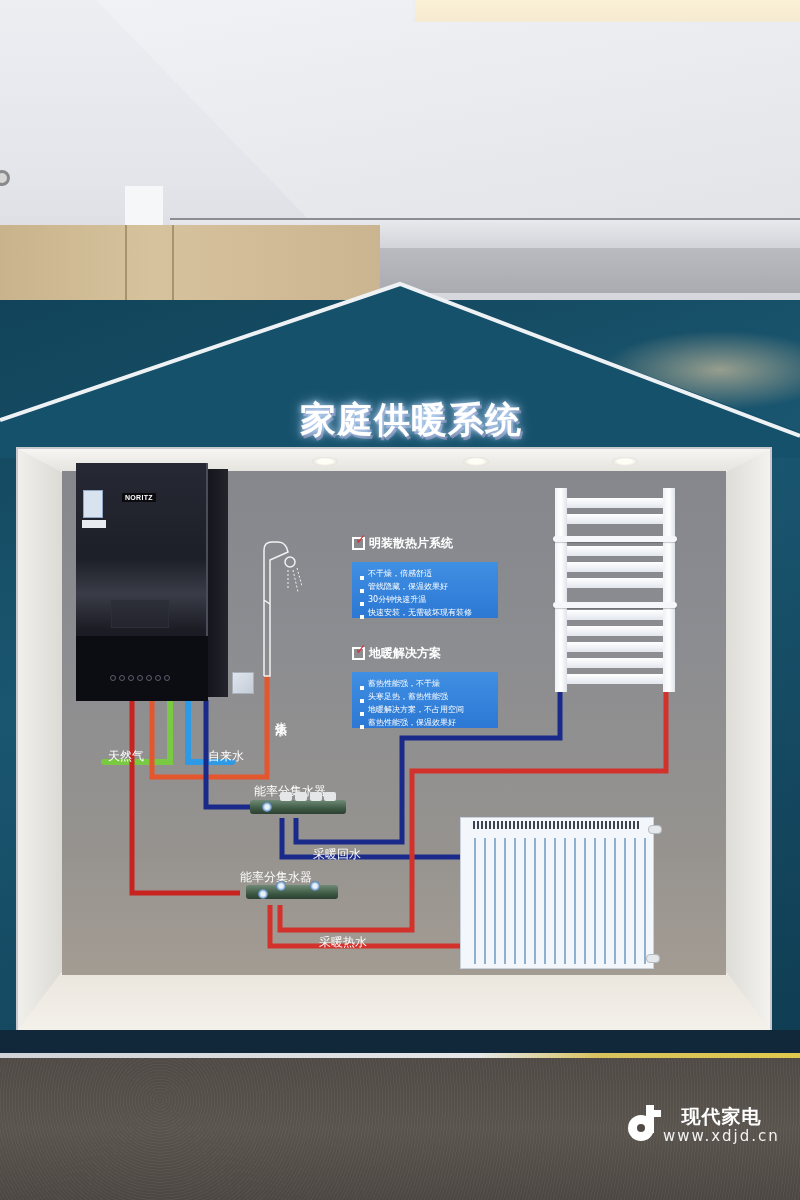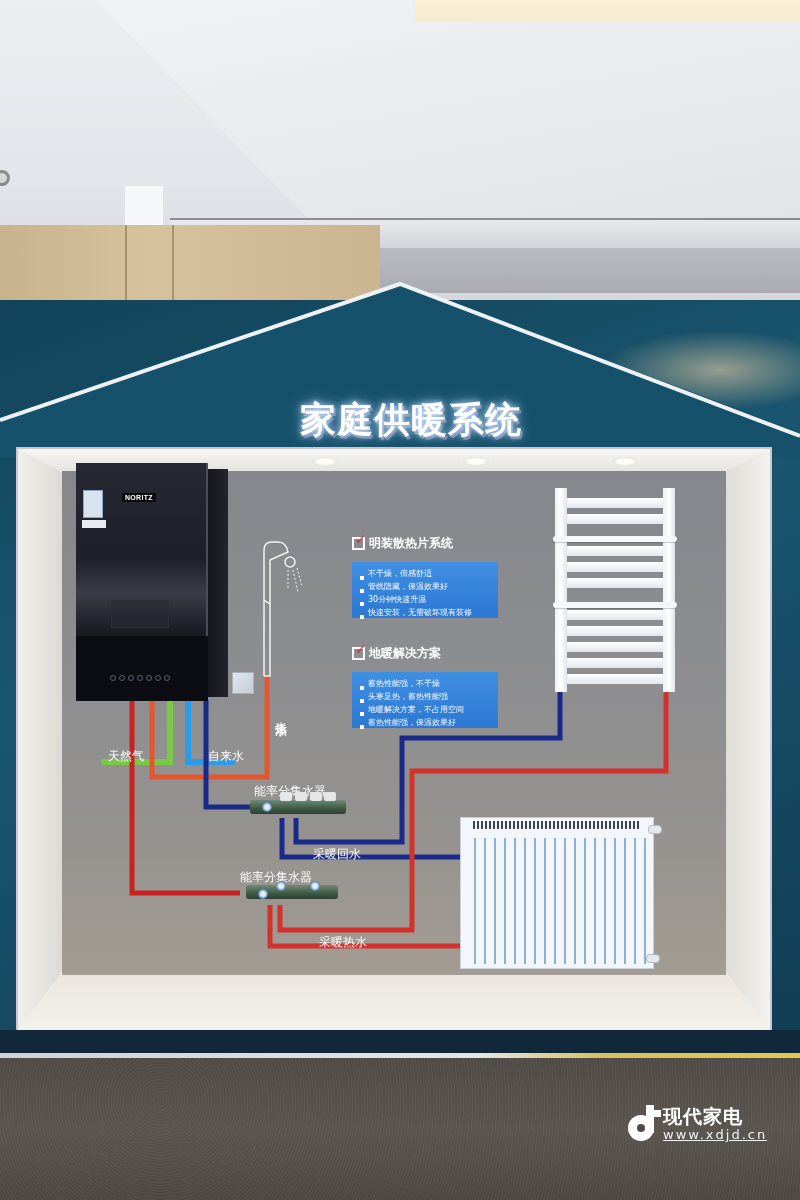--- a/index.html
+++ b/index.html
@@ -130,22 +130,22 @@
   
   .watermark { position: absolute; left: 628px; top: 1105px; display: flex; align-items: flex-start; gap: 3px; }
   .wm-logo { width: 32px; height: 36px; position: relative; }
   .wm-logo .ring { position: absolute; left: 0; top: 10px; width: 26px; height: 26px; border-radius: 50%;
     background: #ffffff; }
   .wm-logo .ring::after { content: ""; position: absolute; left: 7px; top: 7px; width: 12px; height: 12px;
     border-radius: 50%; background: #4f4a45; border: 2px solid #ffffff; box-sizing: border-box; }
   .wm-logo .stem { position: absolute; left: 18px; top: 0; width: 8px; height: 28px; background: #ffffff; }
   .wm-logo .bar { position: absolute; left: 26px; top: 5px; width: 7px; height: 7px; background: #ffffff; }
   .wm-text { display: flex; flex-direction: column; }
-  .wm-name { color: #ffffff; font-size: 19px; font-weight: bold; letter-spacing: 1px; line-height: 22px; }
-  .wm-url { color: #f2f2f2; font-size: 13px; letter-spacing: 2px; font-family: "DejaVu Sans", sans-serif; text-decoration: underline; }
+  .wm-name { color: #ffffff; font-size: 19px; font-weight: bold; letter-spacing: 1px; line-height: 22px; text-align: center; }
+  .wm-url { color: #f2f2f2; font-size: 15px; letter-spacing: 2px; font-family: "DejaVu Sans", sans-serif; }
 </style>
 </head>
 <body>
 
 <div class="ceiling">
   <div class="ceiling-light"></div>
   <div class="ceiling-panel"></div>
   <div class="spot-light"></div>
   <div class="pillar-box"></div>
 </div>

